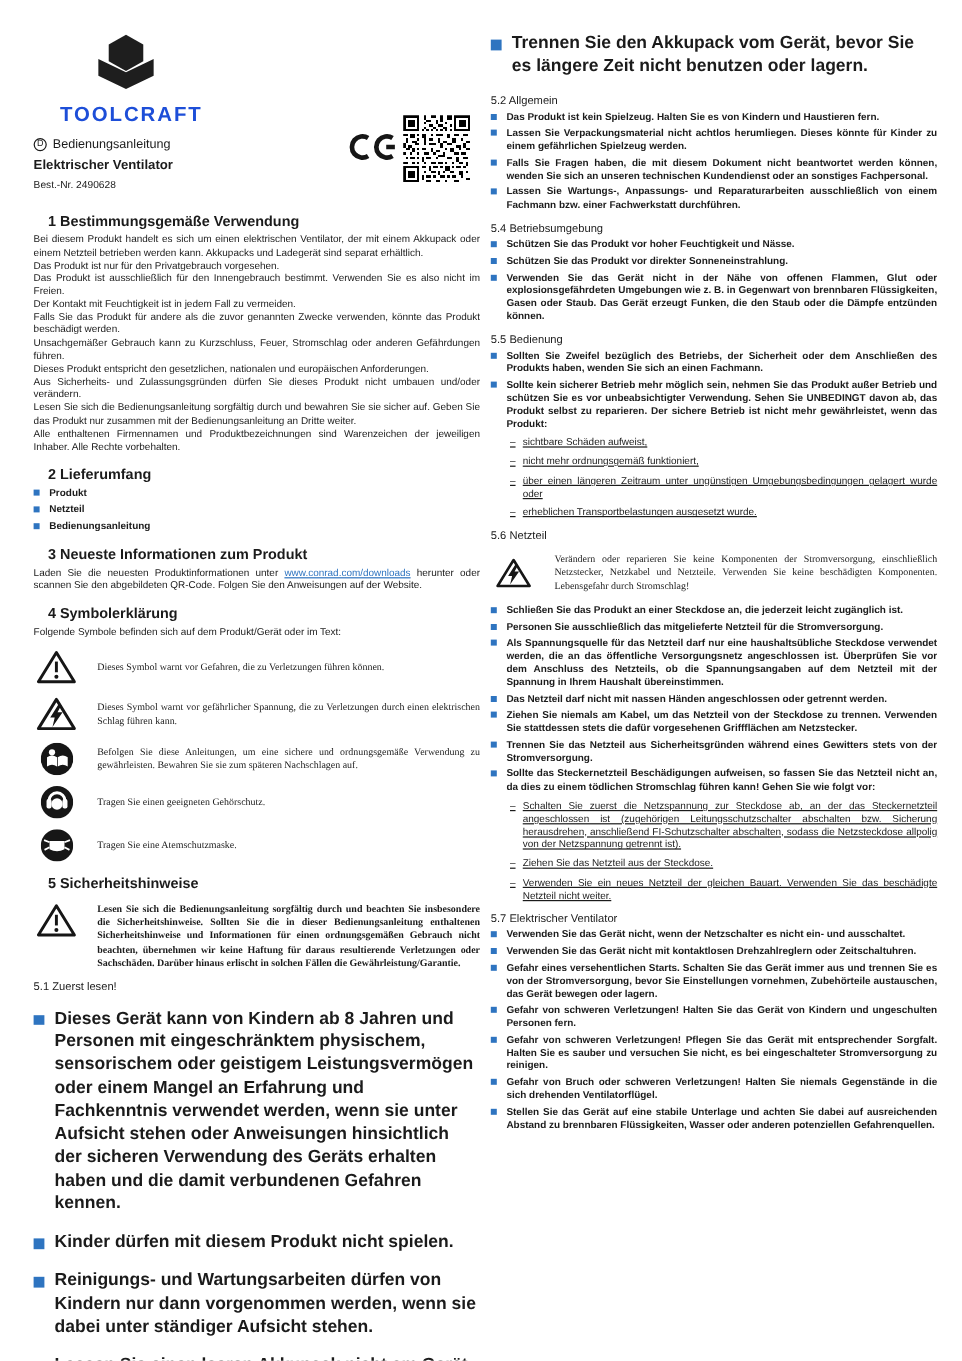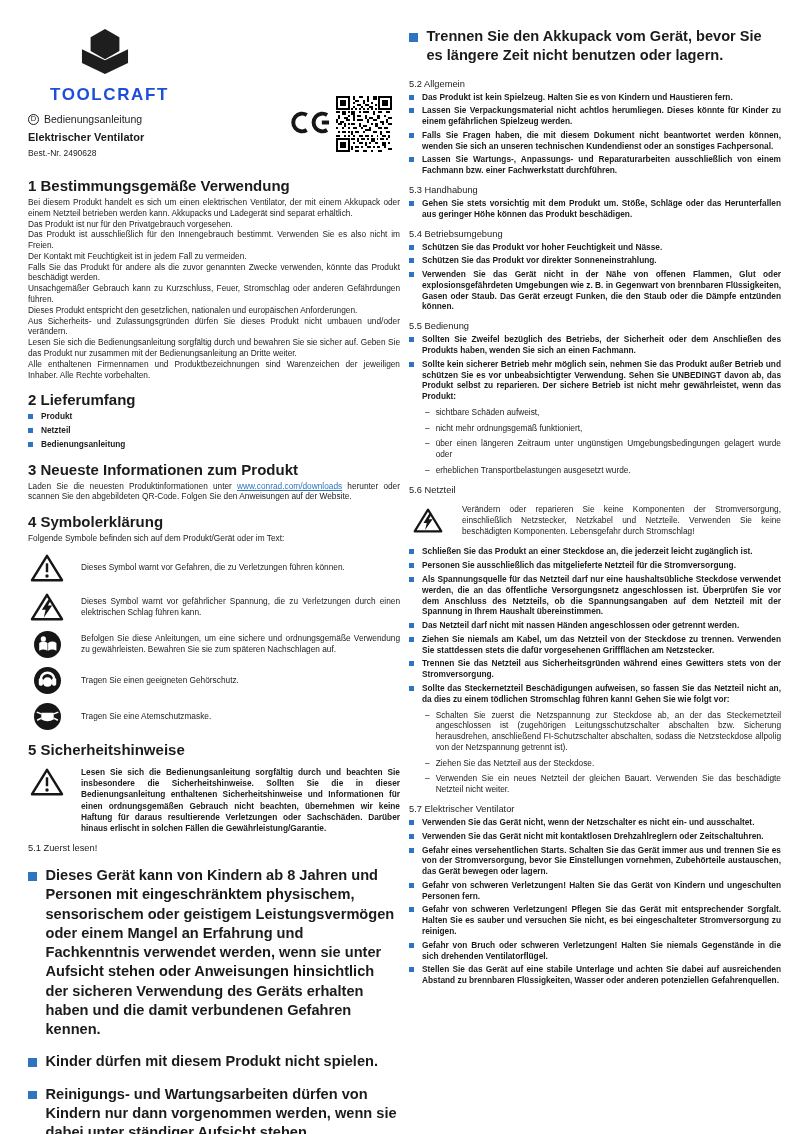--- a/index.html
+++ b/index.html
@@ -19,39 +19,39 @@
   .header{position:relative;height:138px;}
   .brand-block{margin-left:22px;width:110px;text-align:center;}
   .brand-name{font-size:17px;font-weight:700;letter-spacing:1.6px;margin-top:3px;color:#1d4ed8;}
   .doc-line{display:flex;align-items:center;gap:5px;font-size:10.5px;margin-top:8px;}
   .lang-badge{width:11px;height:11px;border:1px solid var(--ink);border-radius:50%;display:inline-flex;align-items:center;justify-content:center;font-size:7.5px;line-height:1;}
   .product-title{font-size:11px;font-weight:700;margin-top:6px;}
   .order-no{font-size:8.5px;margin-top:5px;}
   .ce-mark{position:absolute;left:263px;top:80px;}
   .qr-code{position:absolute;left:308px;top:68px;}
 
-  .h1{font-size:15px;font-weight:700;margin:11px 0 3px;}
+  .h1{font-size:12px;font-weight:700;margin:11px 12px 3px;}
   .h2{font-size:9.3px;font-weight:400;margin:9px 0 3px;}
   .p{font-size:8.3px;line-height:1.3;margin:0;text-align:justify;}
 
   .blist{margin:2px 0;}
   .li{display:flex;align-items:flex-start;gap:8px;margin:3px 0;font-weight:bold;}
   .sq{flex:none;width:5px;height:5px;background:var(--accent);margin-top:3px;}
   .li .txt{flex:1;font-size:8.3px;line-height:1.3;text-align:justify;}
 
   .big .li{margin:13px 0;gap:9px;}
   .big .sq{width:8.5px;height:8.5px;margin-top:6px;}
   .big .txt{font-size:14.6px;line-height:1.32;text-align:left;}
 
   .dashlist{margin:2px 0 5px 16px;}
-  .dash{display:flex;gap:6px;margin:5px 0;}
+  .dash{display:flex;gap:6px;margin:5px 0;text-decoration:underline;}
   .dash::before{content:"\2013";font-size:8.3px;line-height:1.3;flex:none;}
   .dash .txt{flex:1;font-size:8.3px;line-height:1.3;text-align:justify;}
 
-  .symrow{display:flex;align-items:center;gap:15px;margin:9px 0;}
+  .symrow{display:flex;align-items:center;gap:15px;margin:9px 0;font-family:Liberation Serif, serif;}
   .symrow.top{align-items:flex-start;}
   .symicon{flex:none;width:38px;display:flex;justify-content:center;}
   .symrow .txt{flex:1;font-size:8.3px;line-height:1.35;text-align:justify;}
   .symrow.notice .txt{font-weight:700;}
 
   .link{color:var(--accent);text-decoration:underline;}
 
   svg .ink{fill:#1e1e1e;}
 </style>
 </head>
@@ -261,29 +261,20 @@
             <span class="sq"></span>
             <span class="txt">Falls Sie Fragen haben, die mit diesem Dokument nicht beantwortet werden können, wenden Sie sich an unseren technischen Kundendienst oder an sonstiges Fachpersonal.</span>
           </div>
         <div class="li">
             <span class="sq"></span>
             <span class="txt">Lassen Sie Wartungs-, Anpassungs- und Reparaturarbeiten ausschließlich von einem Fachmann bzw. einer Fachwerkstatt durchführen.</span>
           </div>
       </div>
     </div>
 
-    <div>
-      <div class="h2">5.3 Handhabung</div>
-      <div class="blist">
-        <div class="li">
-            <span class="sq"></span>
-            <span class="txt">Gehen Sie stets vorsichtig mit dem Produkt um. Stöße, Schläge oder das Herunterfallen aus geringer Höhe können das Produkt beschädigen.</span>
-          </div>
-      </div>
-    </div>
 
     <div>
       <div class="h2">5.4 Betriebsumgebung</div>
       <div class="blist">
         <div class="li">
             <span class="sq"></span>
             <span class="txt">Schützen Sie das Produkt vor hoher Feuchtigkeit und Nässe.</span>
           </div>
         <div class="li">
             <span class="sq"></span>

